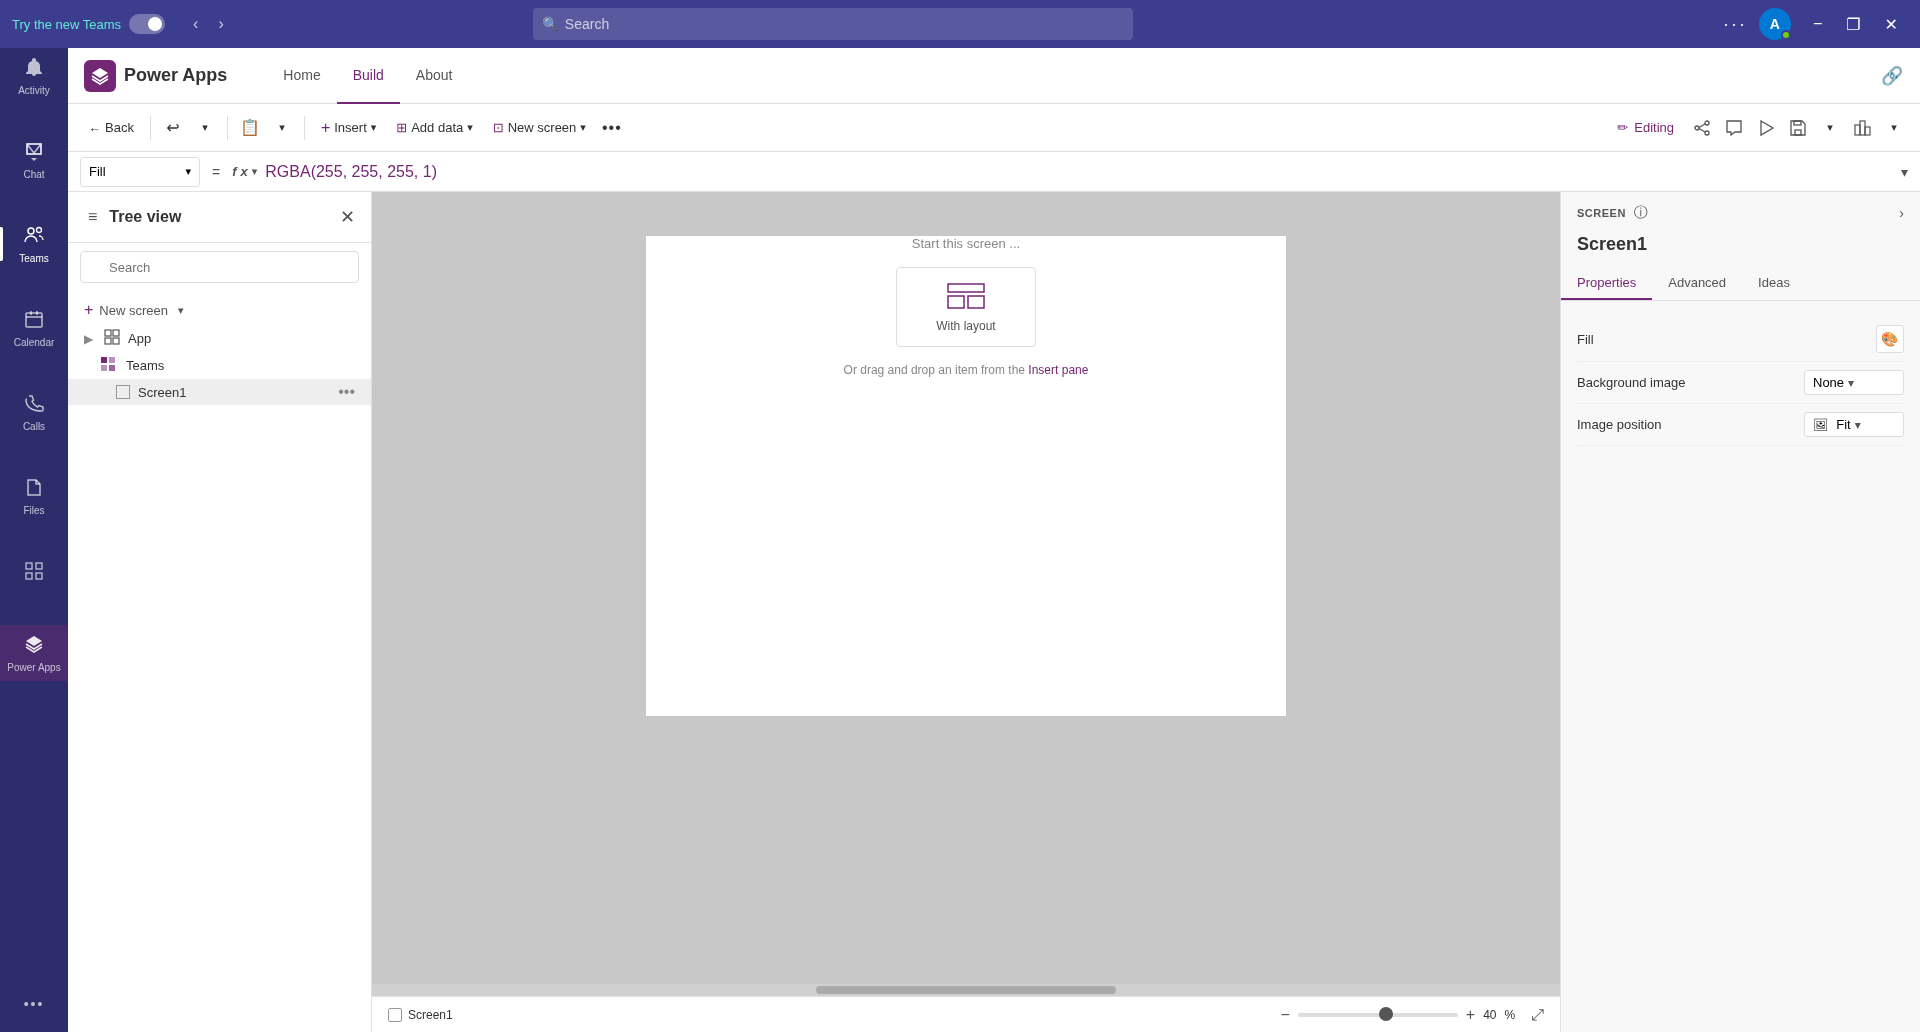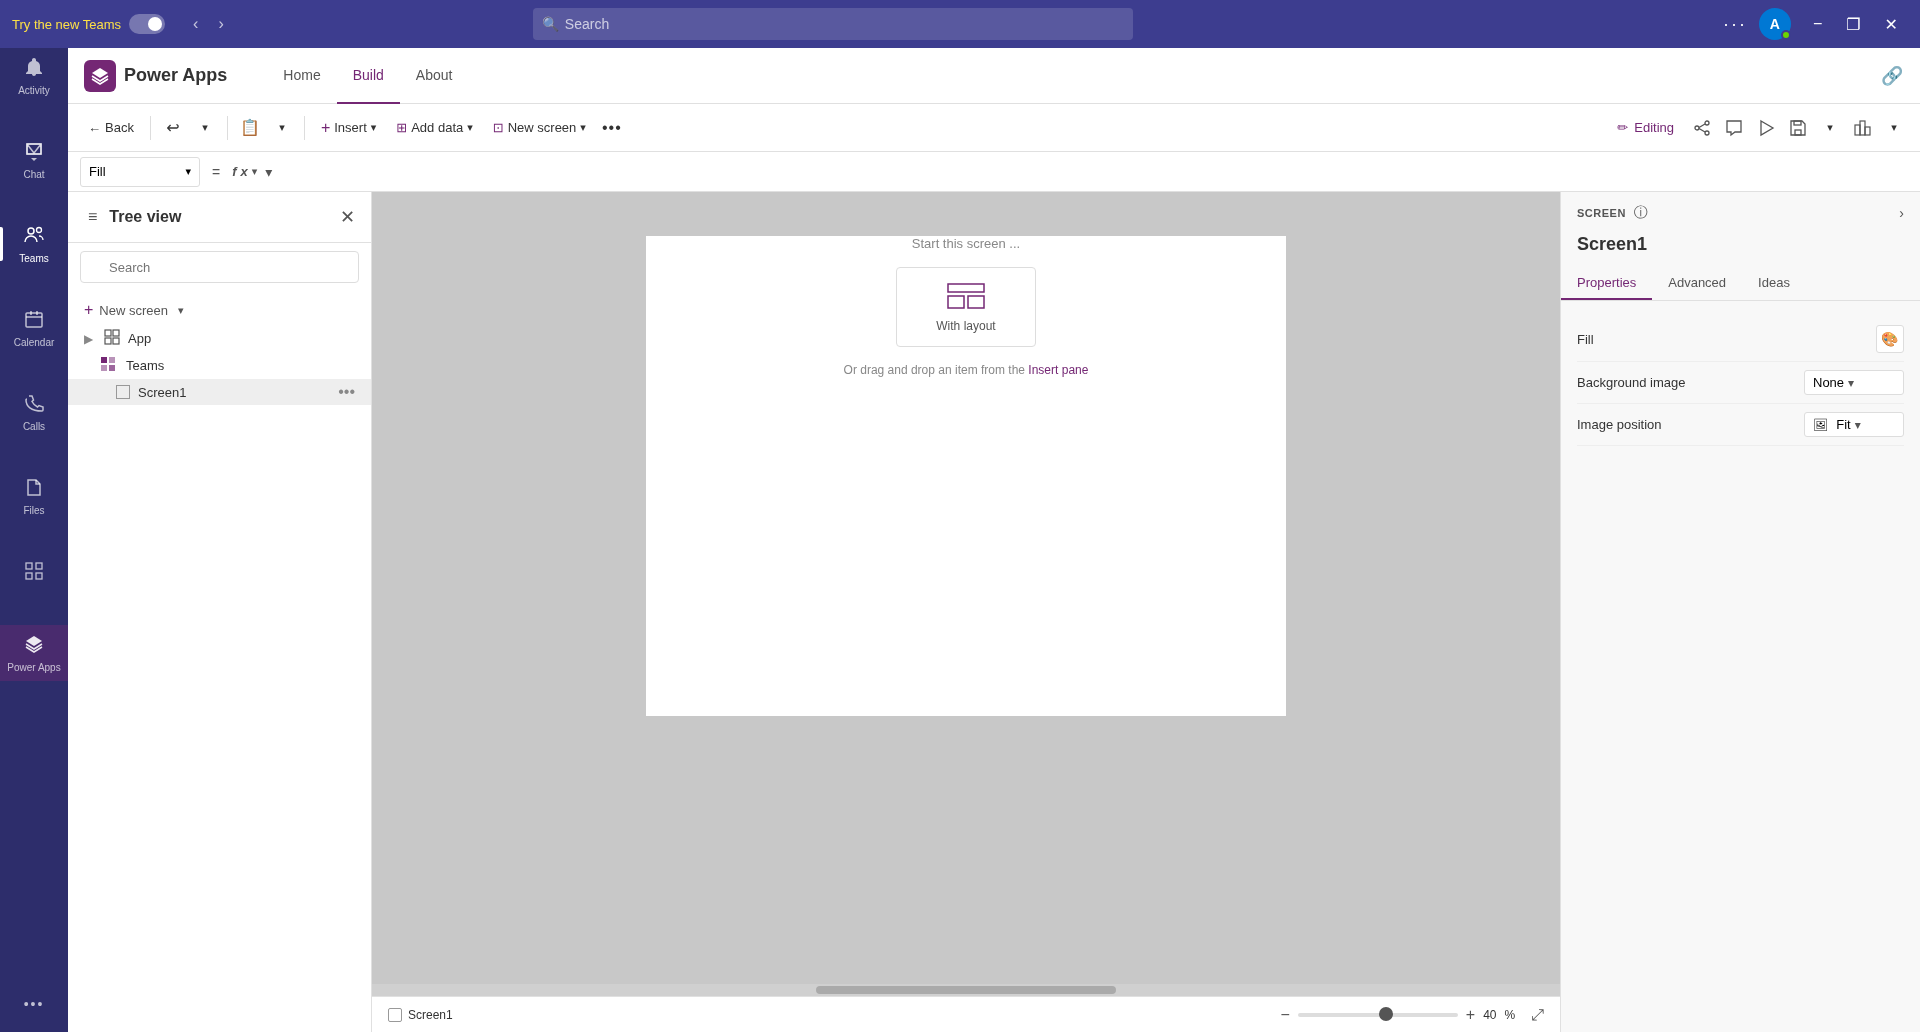--- a/index.html
+++ b/index.html
@@ -159,21 +159,21 @@
     .prop-chevron { color: #555; font-size: 12px; }
 
     
     .canvas-option-svg { width: 40px; height: 30px; }
   </style>
 </head>
 <body>
 
 <div class="titlebar">
   <div class="titlebar-left">
-    <span style="color:#fde047;font-size:13px;">Try the new Teams</span>
+    <span style="color:#5eead4;font-size:13px;">Try the new Teams</span>
     <div class="titlebar-toggle"></div>
   </div>
   <div class="titlebar-nav">
     <button>‹</button>
     <button>›</button>
   </div>
   <div class="search-bar">
     <span class="search-bar-icon">🔍</span>
     <input type="text" placeholder="Search" style="">
   </div>
@@ -374,20 +374,23 @@
       <div class="fill-selector">
         <span>Fill</span>
         <span style="font-size:11px;">▾</span>
       </div>
       <span class="formula-equals">=</span>
       <div class="formula-fx">
         <span style="font-style:italic;font-weight:bold;color:#555;">f</span>
         <span style="font-style:italic;font-weight:bold;color:#555;">x</span>
         <span style="font-size:11px;">▾</span>
       </div>
+      <div style="flex:1;display:flex;align-items:center;">
+        <span class="formula-rgba">RGBA(255,  255,  255,  1)</span>
+      </div>
       <span class="formula-chevron">▾</span>
     </div>
 
     <div class="lower-area">
 
       <div class="tree-panel">
         <div class="tree-header">
           <span class="tree-hamburger">≡</span>
           <span class="tree-title">Tree view</span>
           <span class="tree-close">✕</span>

